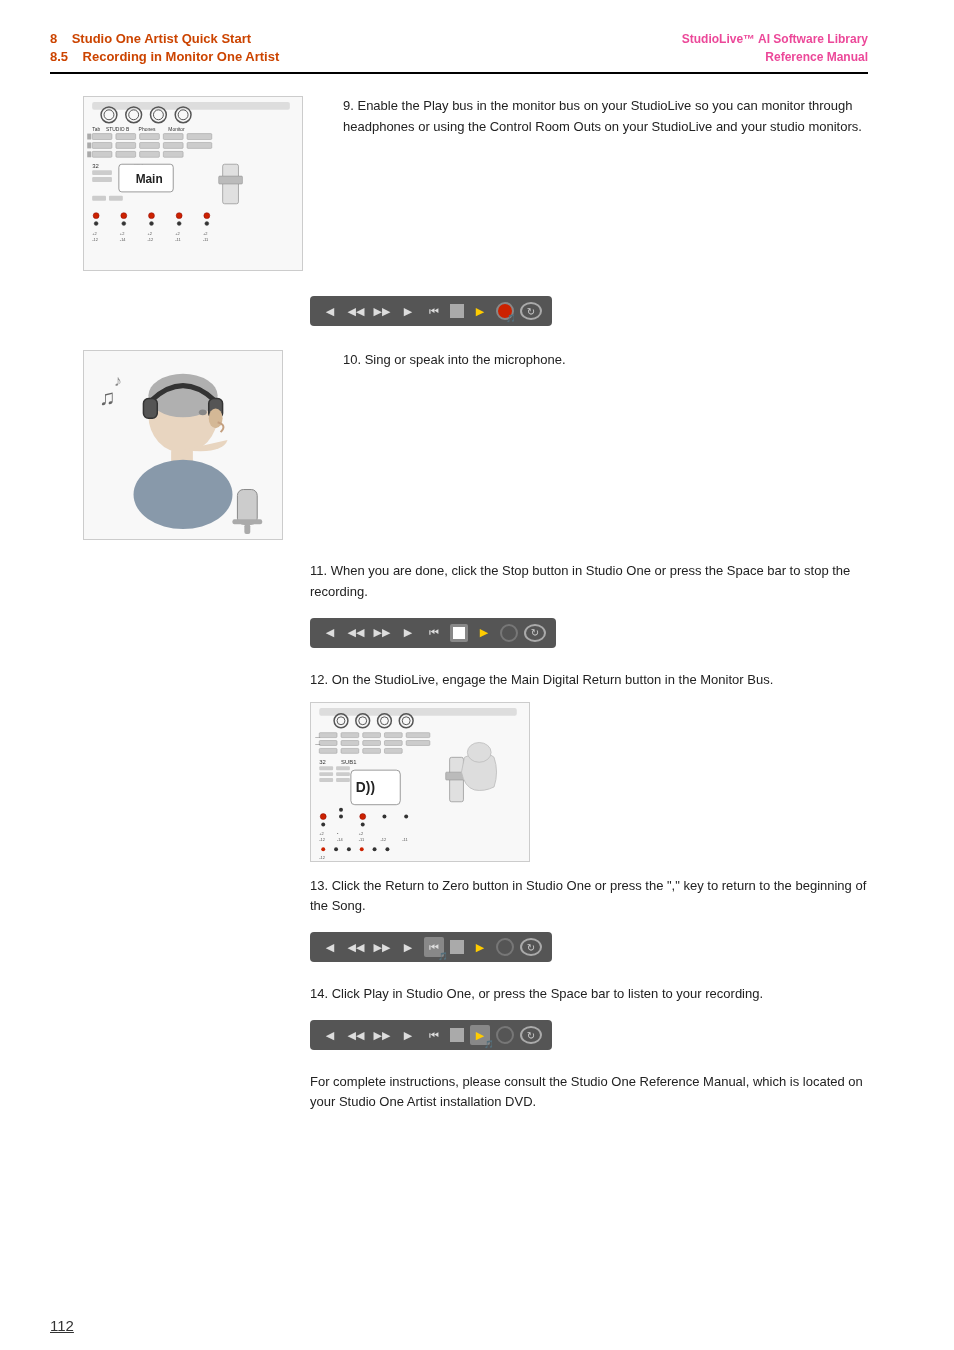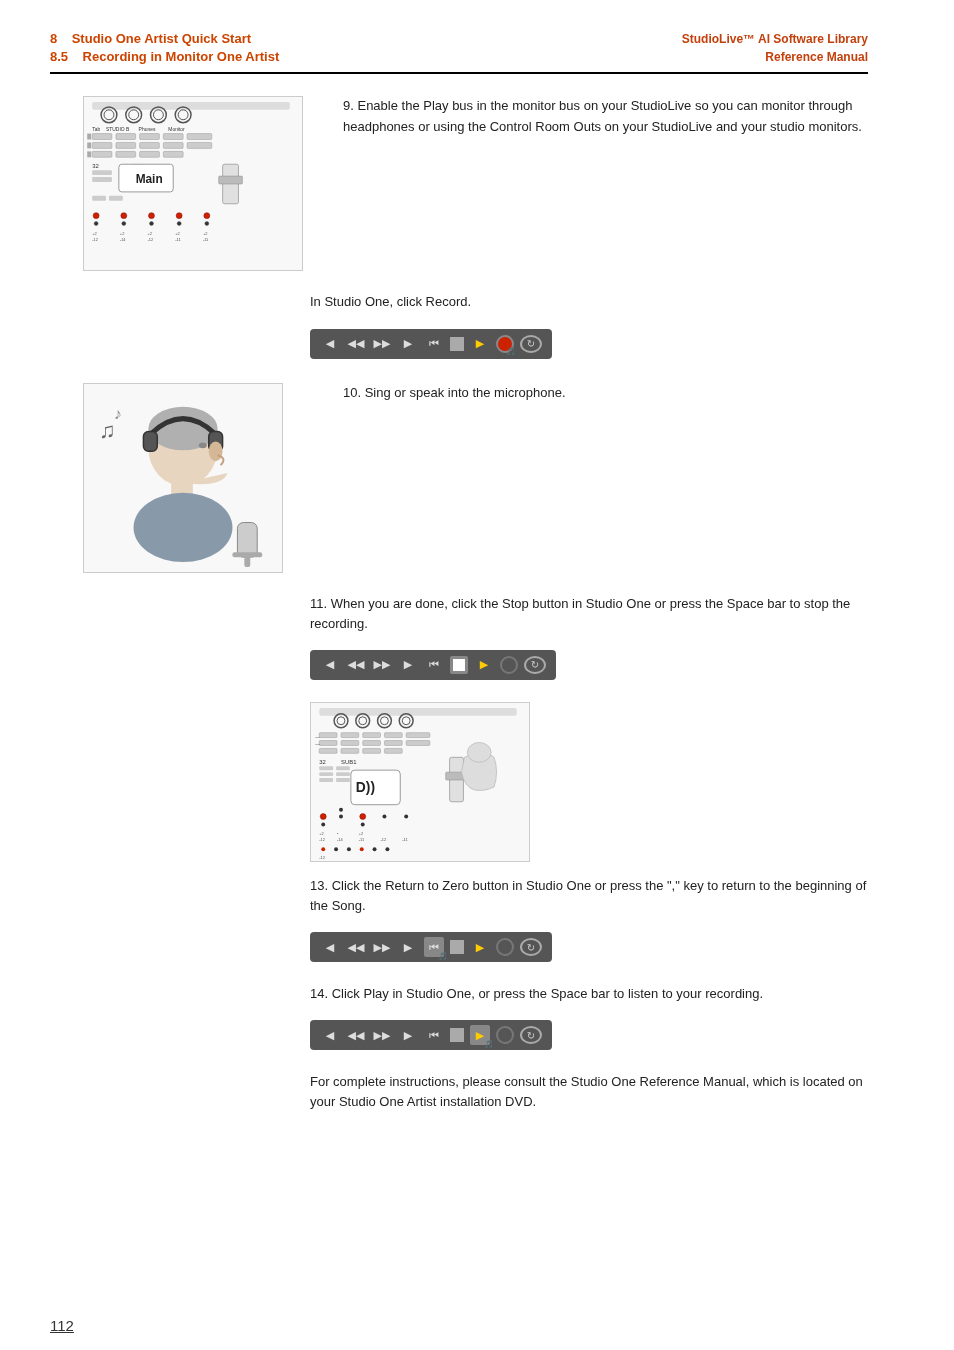--- a/index.html
+++ b/index.html
@@ -34,21 +34,21 @@
     .header-chapter {
       font-size: 13px;
       font-weight: bold;
       color: #cc4400;
       line-height: 1.4;
     }
     .header-right {
       text-align: right;
       font-size: 12px;
       font-weight: bold;
-      color: #c2410c;
+      color: #ec4899;
       line-height: 1.5;
     }
     
     .content-row {
       display: flex;
       margin-bottom: 18px;
       align-items: flex-start;
     }
     .left-col {
       width: 240px;
@@ -221,21 +221,20 @@
       </svg>
     </div>
     <div class="right-col">
       <p class="step-text">
         <span class="step-num">9.</span> <span>Enable the Play bus in the monitor bus on your StudioLive so you can monitor through headphones or using the Control Room Outs on your StudioLive and your studio monitors.</span>
       </p>
     </div>
   </div>
 
   <div style="padding-left: 260px; margin-bottom: 16px;">
-    <p class="step-text" style="padding-left:0;">In Studio One, click Record.</p>
     
     <div class="transport-bar">
       <span class="transport-btn">◀</span>
       <span class="transport-btn">◀◀</span>
       <span class="transport-btn">▶▶</span>
       <span class="transport-btn">▶</span>
       <span class="transport-btn">⏮</span>
       <span class="transport-btn" style="display:inline-block;width:14px;height:14px;background:#aaa;"></span>
       <span class="transport-btn play-active">▶</span>
       <span class="transport-btn record" style="position:relative;">
@@ -300,20 +299,23 @@
       <span class="transport-btn transport-highlight" style="width:18px;height:18px;">
         <span style="display:inline-block;width:12px;height:12px;background:#fff;margin:3px;"></span>
       </span>
       <span class="transport-btn play-active">▶</span>
       <span class="transport-btn record" style="background:#555; border-color:#777;"></span>
       <span class="transport-loop">↻</span>
     </div>
   </div>
 
   <div style="padding-left: 260px; margin-bottom: 14px;">
+    <p class="step-text" style="padding-left:0;">
+      <span class="step-num">12.</span> <span>On the StudioLive, engage the Main Digital Return button in the Monitor Bus.</span>
+    </p>
 
     <svg width="220" height="160" viewBox="0 0 220 160" style="border:1px solid #ccc;background:#f8f8f8;display:block;">
 
       <rect x="8" y="5" width="200" height="8" rx="2" fill="#ddd"></rect>
       <circle cx="30" cy="18" r="7" fill="none" stroke="#555" stroke-width="1.5"></circle>
       <circle cx="30" cy="18" r="4" fill="none" stroke="#555" stroke-width="1"></circle>
       <circle cx="52" cy="18" r="7" fill="none" stroke="#555" stroke-width="1.5"></circle>
       <circle cx="52" cy="18" r="4" fill="none" stroke="#555" stroke-width="1"></circle>
       <circle cx="74" cy="18" r="7" fill="none" stroke="#555" stroke-width="1.5"></circle>
       <circle cx="74" cy="18" r="4" fill="none" stroke="#555" stroke-width="1"></circle>

